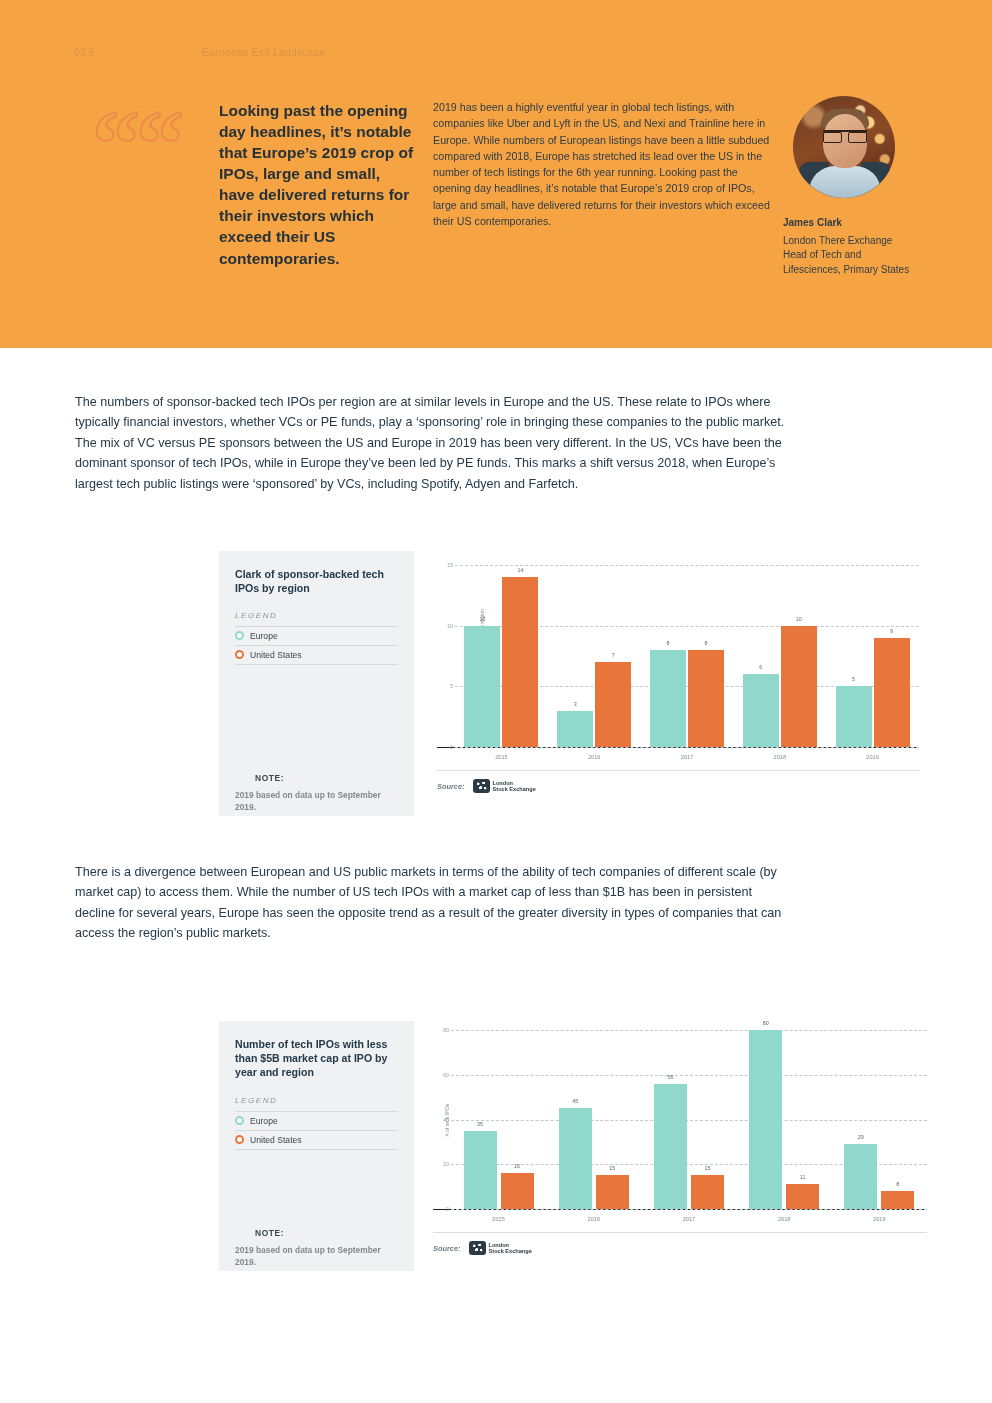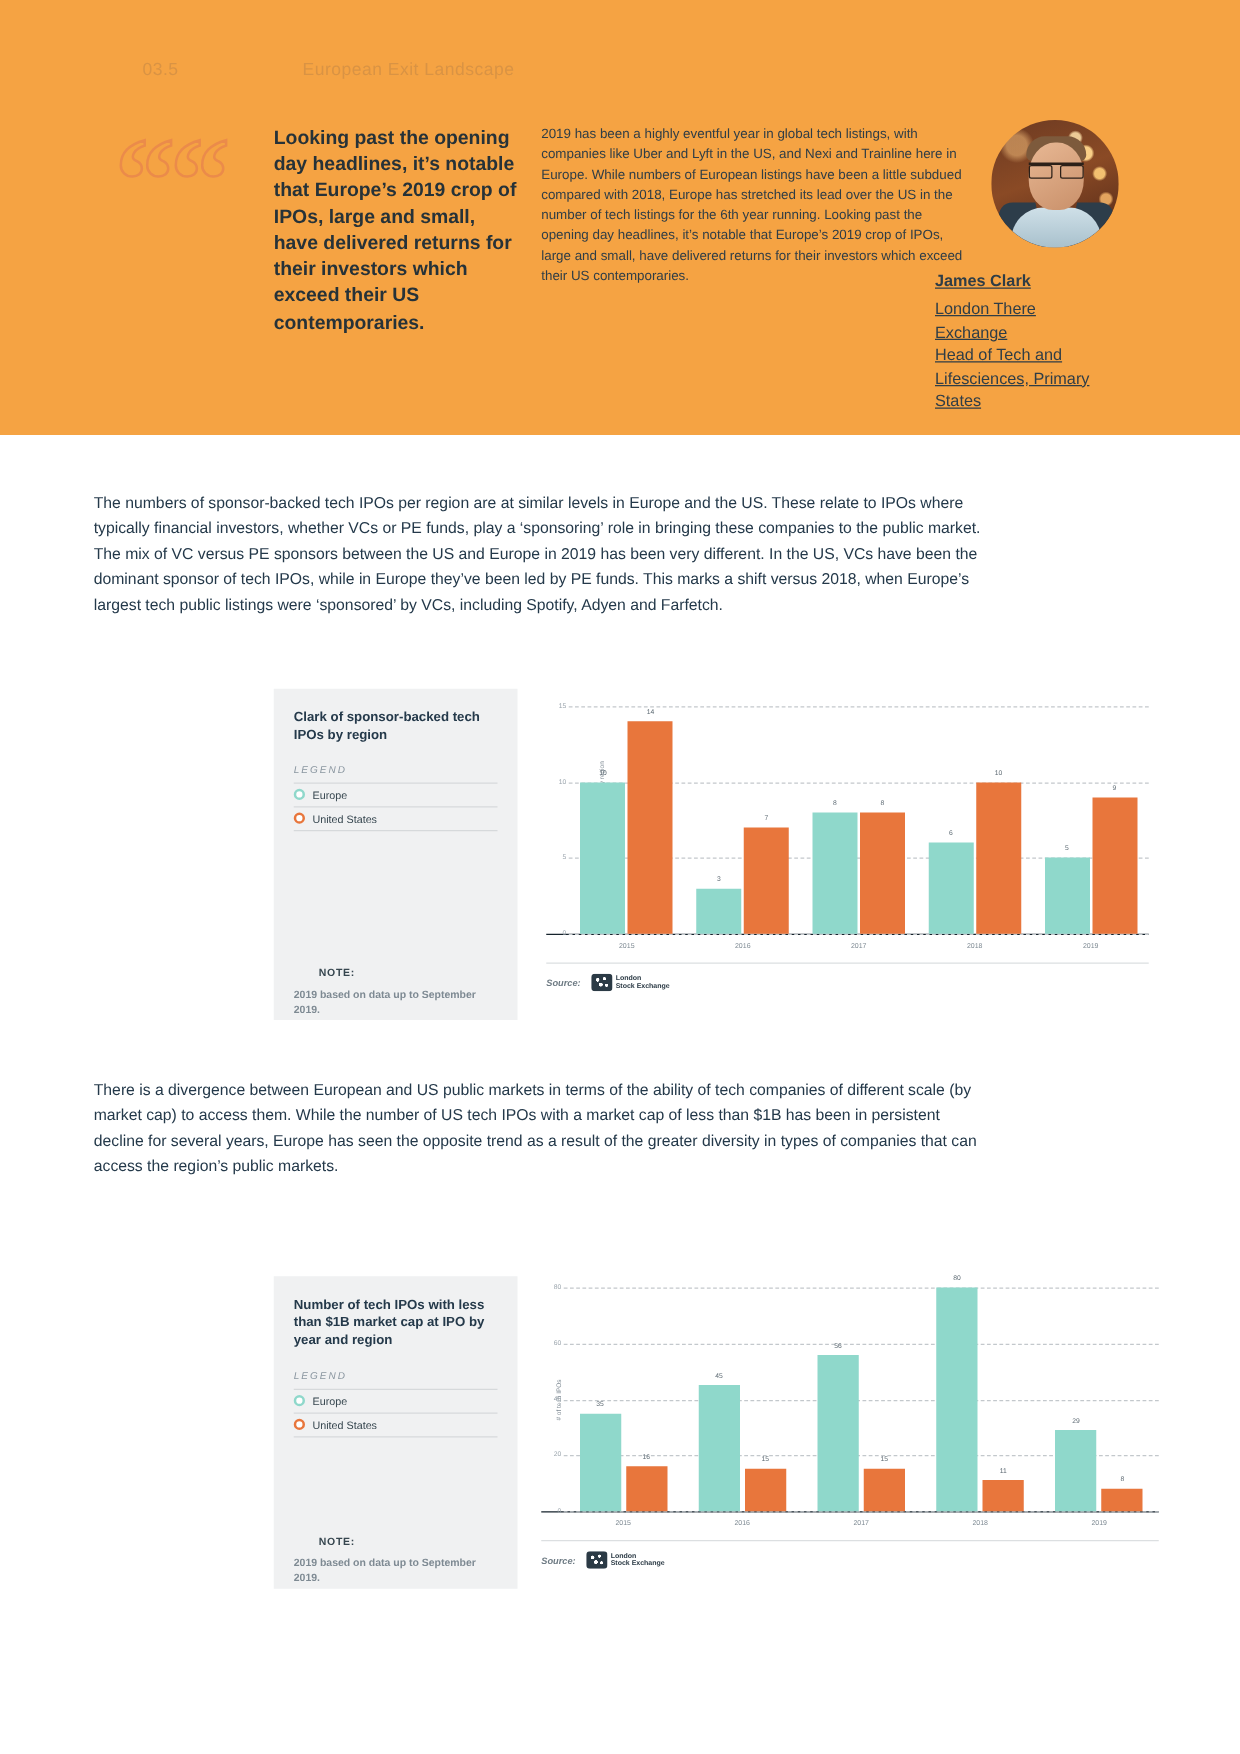--- a/index.html
+++ b/index.html
@@ -13,22 +13,22 @@
   }
 
   
   .hero {
     position: absolute; left: 0; top: 0; width: 992px; height: 348px;
     background: #f6a council;
   }
   .hero { background: #f5a343; }
   .hero-header {
     position: absolute; left: 74px; top: 47px;
-    font-size: 14px; letter-spacing: 0.4px; color: #d99344;
-    display: flex; gap: 64px; margin-left: 40px;
+    font-size: 10px; letter-spacing: 0.4px; color: #d99344;
+    display: flex; gap: 64px;
   }
   .hero-header .sec { width: 64px; }
 
   .quote-mark {
     position: absolute; left: 92px; top: 96px;
     font-size: 96px; line-height: 1; font-weight: 700;
     color: transparent;
     -webkit-text-stroke: 2px #eb8b4a;
     font-family: "Liberation Serif", serif;
     letter-spacing: -4px;
@@ -82,22 +82,22 @@
     border-radius: 26px 26px 0 0;
   }
   .portrait .jacket-l, .portrait .jacket-r {
     position: absolute; top: 66px; width: 32px; height: 44px;
     background: #2d3d4a;
   }
   .portrait .jacket-l { left: 8px; transform: skewX(12deg); border-radius: 14px 0 0 0; }
   .portrait .jacket-r { right: 6px; transform: skewX(-12deg); border-radius: 0 14px 0 0; }
 
   .attribution {
-    position: absolute; left: 748px; top: 216px; width: 130px;
-    font-size: 13px; line-height: 1.42; color: #2f3d46; text-decoration: underline;
+    position: absolute; left: 783px; top: 216px; width: 130px;
+    font-size: 10px; line-height: 1.42; color: #2f3d46;
   }
   .attribution .name { font-weight: 700; margin-bottom: 4px; }
 
   
   .para {
     position: absolute; left: 75px; width: 710px;
     font-size: 12.6px; line-height: 1.62; color: #24394a;
   }
   #para-1 { top: 392px; }
   #para-2 { top: 862px; }
@@ -304,21 +304,21 @@
   <div class="source-row" style="left:0; top:214px;">
     <span class="source-word">Source:</span>
     <span class="lse-logo">
       <span class="lse-mark"></span>
       <span class="lse-text">London<br>Stock Exchange</span>
     </span>
   </div>
 </div>
 
 <div class="fig-card" id="fig-card-2" style="left:219px; top:1021px; height:250px;">
-  <div class="fig-title">Number of tech IPOs with less than $1B market cap at IPO by year and region</div>
+  <div class="fig-title">Number of tech IPOs with less than $5B market cap at IPO by year and region</div>
   <div class="legend-label">LEGEND</div>
   <div class="legend-row">
     <span class="legend-dot eu"></span>
     <span>Europe</span>
   </div>
   <div class="legend-row">
     <span class="legend-dot us"></span>
     <span>United States</span>
   </div>
   <div style="position:absolute; left:16px; top:207px; width:165px;">

